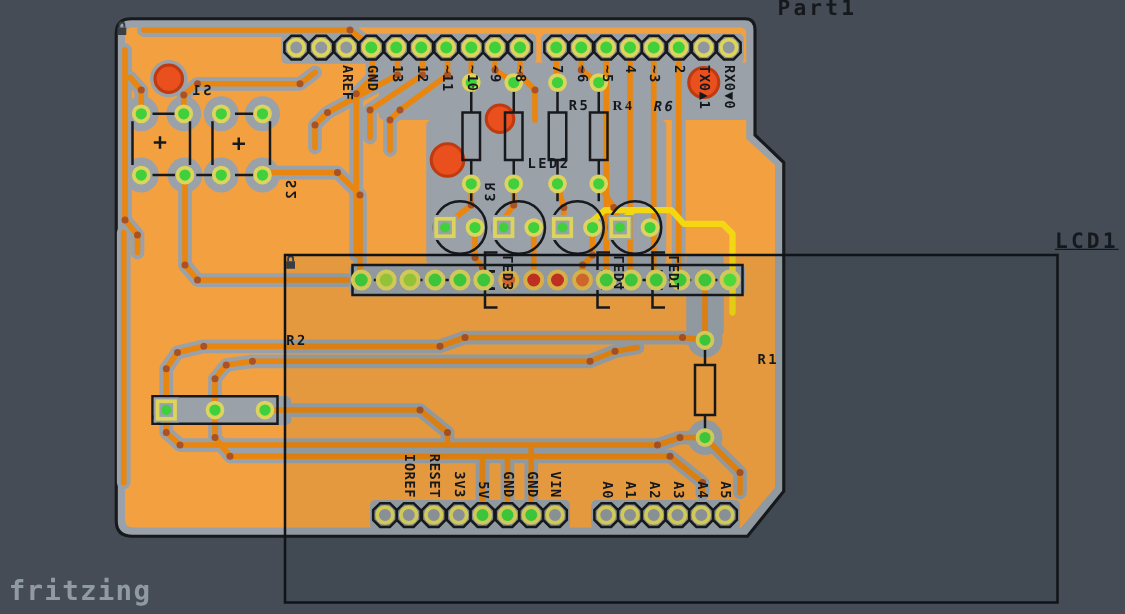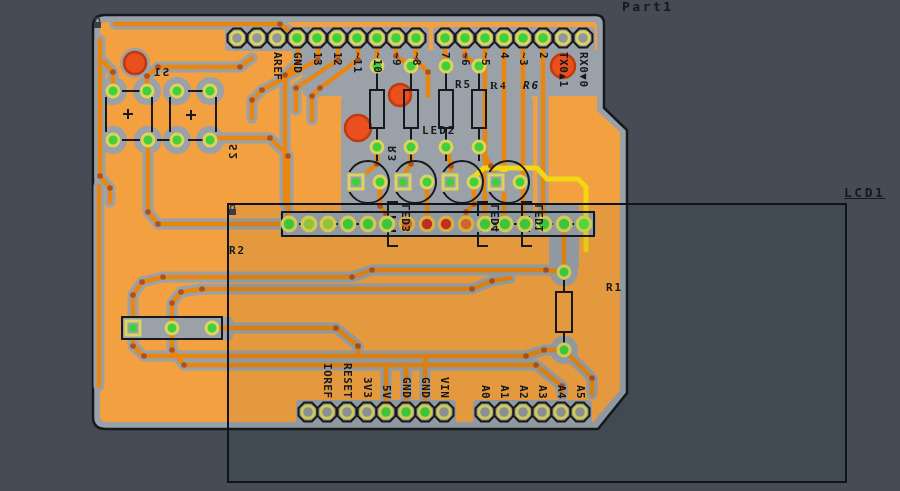--- a/index.html
+++ b/index.html
@@ -4,21 +4,21 @@
 <style>
   html,body{margin:0;padding:0;background:#454c55;}
   #stage{position:relative;width:900px;height:491px;background:#454c55;overflow:hidden;
          font-family:"DejaVu Sans Mono","Liberation Mono",monospace;}
   #svgwrap,#labels{position:absolute;left:0;top:0;width:900px;height:491px;}
   .lbl{position:absolute;font-weight:bold;font-size:11px;color:#15181c;letter-spacing:1px;
        white-space:pre;transform-origin:0 0;line-height:10px;}
   .vert{transform:rotate(90deg);}
   .vertm{transform:scaleX(-1) rotate(90deg);}
   .mirr{transform:scaleX(-1);transform-origin:center;}
-  .big{font-size:13px;letter-spacing:2.5px;}
+  .big{font-size:17px;letter-spacing:2.5px;}
   #watermark{position:absolute;left:7px;top:461px;font-size:22px;font-weight:bold;
              color:#8f9aa4;letter-spacing:1px;font-family:"DejaVu Sans Mono","Liberation Mono",monospace;}
 </style>
 </head>
 <body>
 
 <div id="stage">
   <div id="svgwrap"><svg width="900" height="491" viewBox="0 0 900 491" xmlns="http://www.w3.org/2000/svg">
         <path d="M105,15 H596 Q604,15 604,24 V108 L627,130 V393 L598,429 H106 Q93,429 93,417 V27 Q93,15 105,15 Z" fill="#9aa1a8" stroke="#17191c" stroke-width="2.5"></path>
         <path d="M111,22 H592 Q597,22 597,27 V111 L620,132 V390 L593,422 H107 Q100,422 100,416 V28 Q100,22 106,22 Z" fill="#f3a140"></path>
@@ -490,26 +490,27 @@
       <div class="lbl vert" style="left: 430px; top: 377.4px; letter-spacing: 0.5px;">GND</div>
       <div class="lbl vert" style="left: 449px; top: 377.4px; letter-spacing: 0.5px;">VIN</div>
       <div class="lbl vert" style="left: 490px; top: 384.6px; letter-spacing: 0.5px;">A0</div>
       <div class="lbl vert" style="left: 509px; top: 384.6px; letter-spacing: 0.5px;">A1</div>
       <div class="lbl vert" style="left: 528px; top: 384.6px; letter-spacing: 0.5px;">A2</div>
       <div class="lbl vert" style="left: 547px; top: 384.6px; letter-spacing: 0.5px;">A3</div>
       <div class="lbl vert" style="left: 566px; top: 384.6px; letter-spacing: 0.5px;">A4</div>
       <div class="lbl vert" style="left: 585px; top: 384.6px; letter-spacing: 0.5px;">A5</div>
       <div class="lbl mirr" style="left: 152px; top: 68px; letter-spacing: 2px;">S1</div>
       <div class="lbl vertm" style="left: 229px; top: 144px; letter-spacing: 2px;">S2</div>
-      <div class="lbl " style="left: 182px; top: 246px; letter-spacing: 2px; padding-left: 47px;">R2</div>
+      <div class="lbl " style="left: 182px; top: 268px; letter-spacing: 2px; padding-left: 47px;">R2</div>
       <div class="lbl vertm" style="left: 388px; top: 146px; letter-spacing: 2px;">R3</div>
       <div class="lbl " style="left: 455px; top: 80px; letter-spacing: 2px; text-align: center;">R5</div>
       <div class="lbl " style="left: 490px; top: 80px; letter-spacing: 2px; font-family: Liberation Serif, serif;">R4</div>
       <div class="lbl " style="left: 523px; top: 81px; letter-spacing: 2px; font-style: italic;">R6</div>
       <div class="lbl " style="left: 422px; top: 126px; letter-spacing: 2px;">LED2</div>
       <div class="lbl " style="left: 606px; top: 283px; letter-spacing: 2px;">R1</div>
       <div class="lbl vertm" style="left: 401.5px; top: 204px; letter-spacing: 0.5px;">LED3</div>
       <div class="lbl vertm" style="left: 490.5px; top: 204px; letter-spacing: 0.5px;">LED4</div>
       <div class="lbl vertm" style="left: 534.5px; top: 204px; letter-spacing: 0.5px;">LED1</div>
     </div>
   <div class="lbl big" style="left:622px;top:2px;">Part1</div>
   <div class="lbl big" style="left:844px;top:188px;text-decoration:underline;">LCD1</div>
+  <div id="watermark">fritzing</div>
 </div>
 
 </body></html>

